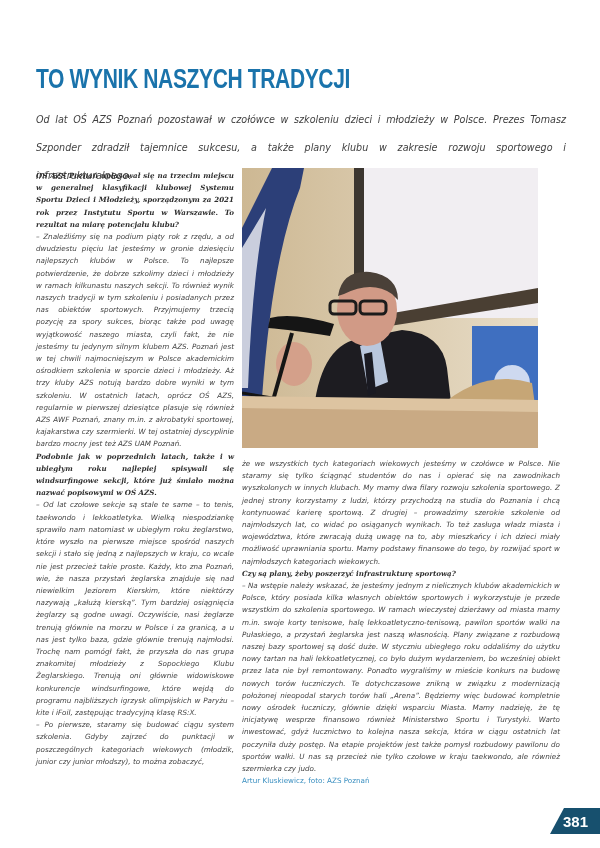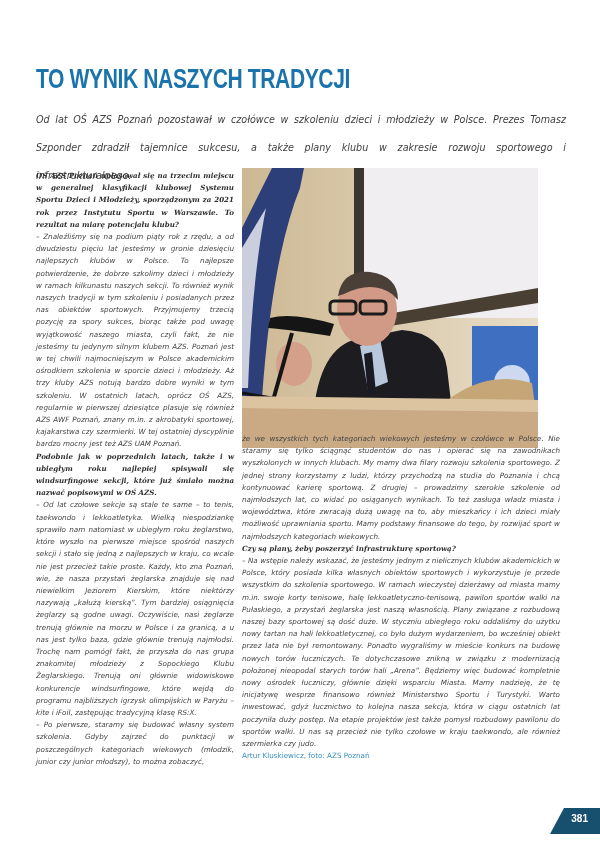--- a/index.html
+++ b/index.html
@@ -21,48 +21,48 @@
       text-align: justify; margin: 0;
     }
     .col {
       position: absolute; font-size: 7.2px; line-height: 12.2px; color: #444;
       text-align: justify; hyphens: manual;
     }
     .col p { margin: 0; }
     .col .q { font-family: "DejaVu Serif", serif; font-style: italic; font-weight: bold; color: #2e2e2e; font-size: 7.1px; }
     .col .a { text-indent: 0; font-style: italic; }
     .col-left { left: 36px; top: 170px; width: 198px; }
-    .col-right { left: 242px; top: 433px; width: 318px; }
+    .col-right { left: 242px; top: 458px; width: 318px; }
     .credit { color: #3a8fc0; text-align: left; }
     .photo {
       position: absolute; left: 242px; top: 168px; width: 296px; height: 280px;
       overflow: hidden; background: #d9c9a8;
     }
     .photo svg { display: block; }
     .page-badge {
       position: absolute; right: 0; top: 808px; width: 50px; height: 26px;
       background: #17506e; clip-path: polygon(28% 0, 100% 0, 100% 100%, 0 100%);
     }
     .page-num {
       position: absolute; right: 12px; top: 813px;
-      font-family: "Liberation Sans", sans-serif; font-weight: bold; font-size: 10px; color: #ffffff;
+      font-family: "Liberation Sans", sans-serif; font-weight: bold; font-size: 15px; color: #ffffff;
     }
   </style>
 </head>
 <body>
 
 <h1 class="title">TO WYNIK NASZYCH TRADYCJI</h1>
 <p class="lead">Od lat OŚ AZS Poznań pozostawał w czołówce w szkoleniu dzieci i młodzieży w Polsce. Prezes Tomasz Szponder zdradził tajemnice sukcesu, a także plany klubu w zakresie rozwoju sportowego i infrastrukturalnego.</p>
 
 <div class="col col-left">
   <p class="q">OŚ AZS Poznań uplasował się na trzecim miejscu w generalnej klasyfikacji klubowej Systemu Sportu Dzieci i Młodzieży, sporządzonym za 2021 rok przez Instytutu Sportu w Warszawie. To rezultat na miarę potencjału klubu?</p>
   <p class="a">– Znaleźliśmy się na podium piąty rok z rzędu, a od dwudziestu pięciu lat jesteśmy w gronie dziesięciu najlepszych klubów w Polsce. To najlepsze potwierdzenie, że dobrze szkolimy dzieci i młodzieży w ramach kilkunastu naszych sekcji. To również wynik naszych tradycji w tym szkoleniu i posiadanych przez nas obiektów sportowych. Przyjmujemy trzecią pozycję za spory sukces, biorąc także pod uwagę wyjątkowość naszego miasta, czyli fakt, że nie jesteśmy tu jedynym silnym klubem AZS. Poznań jest w tej chwili najmocniejszym w Polsce akademickim ośrodkiem szkolenia w sporcie dzieci i młodzieży. Aż trzy kluby AZS notują bardzo dobre wyniki w tym szkoleniu. W ostatnich latach, oprócz OŚ AZS, regularnie w pierwszej dziesiątce plasuje się również AZS AWF Poznań, znany m.in. z akrobatyki sportowej, kajakarstwa czy szermierki. W tej ostatniej dyscyplinie bardzo mocny jest też AZS UAM Poznań.</p>
   <p class="q">Podobnie jak w poprzednich latach, także i w ubiegłym roku najlepiej spisywali się windsurfingowe sekcji, które już śmiało można nazwać popisowymi w OŚ AZS.</p>
   <p class="a">– Od lat czołowe sekcje są stale te same – to tenis, taekwondo i lekkoatletyka. Wielką niespodziankę sprawiło nam natomiast w ubiegłym roku żeglarstwo, które wyszło na pierwsze miejsce spośród naszych sekcji i stało się jedną z najlepszych w kraju, co wcale nie jest przecież takie proste. Każdy, kto zna Poznań, wie, że nasza przystań żeglarska znajduje się nad niewielkim Jeziorem Kierskim, które niektórzy nazywają „kałużą kierską”. Tym bardziej osiągnięcia żeglarzy są godne uwagi. Oczywiście, nasi żeglarze trenują głównie na morzu w Polsce i za granicą, a u nas jest tylko baza, gdzie głównie trenują najmłodsi. Trochę nam pomógł fakt, że przyszła do nas grupa znakomitej młodzieży z Sopockiego Klubu Żeglarskiego. Trenują oni głównie widowiskowe konkurencje windsurfingowe, które wejdą do programu najbliższych igrzysk olimpijskich w Paryżu – kite i iFoil, zastępując tradycyjną klasę RS:X.</p>
-  <p class="a">– Po pierwsze, staramy się budować własny system szkolenia. Gdyby zajrzeć do punktacji w poszczególnych kategoriach wiekowych (młodzik, junior czy junior młodszy), to można zobaczyć,</p>
+  <p class="a">– Po pierwsze, staramy się budować ciągu system szkolenia. Gdyby zajrzeć do punktacji w poszczególnych kategoriach wiekowych (młodzik, junior czy junior młodszy), to można zobaczyć,</p>
 </div>
 
 <div class="photo" title="Prezes Tomasz Szponder przemawiający przy mikrofonie">
   <svg width="296" height="280" viewBox="0 0 296 280">
     <defs>
       <linearGradient id="bg" x1="0" y1="0" x2="1" y2="0">
         <stop offset="0" stop-color="#cdb893"></stop>
         <stop offset="1" stop-color="#e8ddc8"></stop>
       </linearGradient>
     </defs>

